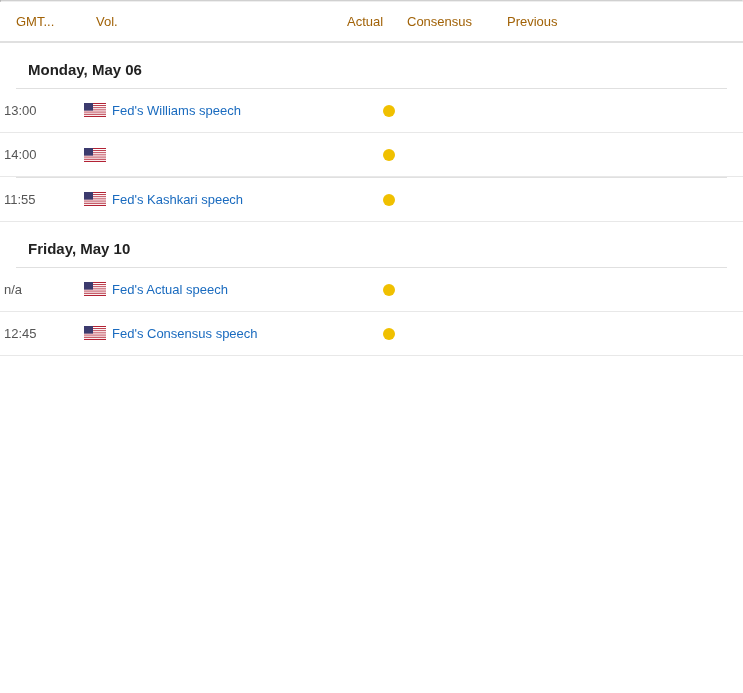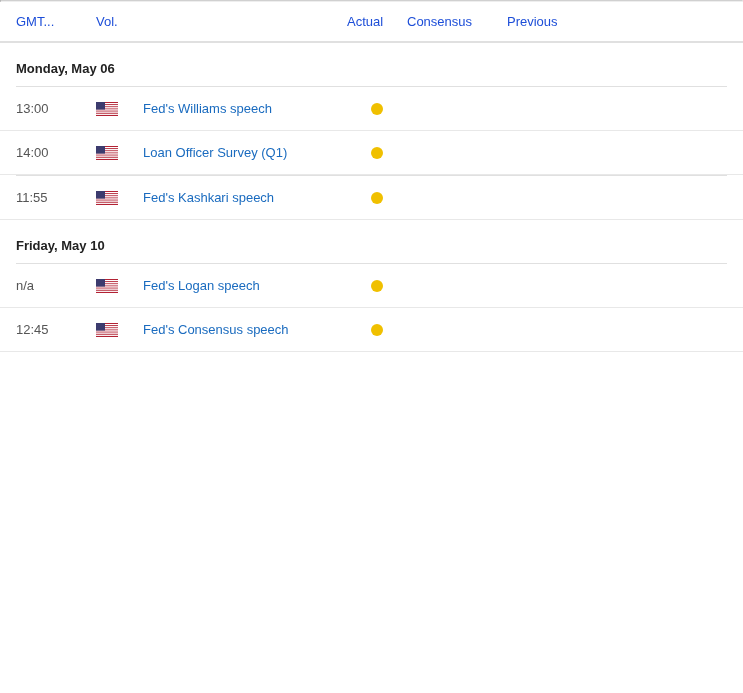--- a/index.html
+++ b/index.html
@@ -15,62 +15,62 @@
       width: 743px;
       min-height: 693px;
     }
 
     .table-header {
       display: grid;
       grid-template-columns: 80px 1fr 60px 100px 120px 100px;
       padding: 12px 16px;
       border-bottom: 2px solid #e0e0e0;
       font-size: 13px;
-      color: #1d4ed8;
+      color: #a16207;
       font-weight: 500;
     }
 
     .header-col {
       text-align: left;
     }
 
     .header-col.right {
     }
 
     .section-header {
-      padding: 18px 16px 10px 16px;
-      font-size: 13px;
+      padding: 18px 16px 10px 28px;
+      font-size: 15px;
       font-weight: 700;
       color: #222;
     }
 
     .section-divider {
       border: none;
       border-top: 1px solid #e0e0e0;
       margin: 0 16px;
     }
 
     .event-row {
       display: grid;
       grid-template-columns: 80px 1fr 60px 100px 120px 100px;
-      padding: 14px 16px;
+      padding: 14px 4px;
       border-bottom: 1px solid #e8e8e8;
       align-items: center;
     }
 
     .event-time {
       font-size: 13px;
       color: #555;
       font-weight: 500;
     }
 
     .event-name-cell {
       display: flex;
-      align-items: flex-end;
-      gap: 25px;
+      align-items: flex-start;
+      gap: 6px;
     }
 
     .flag-icon {
       width: 22px;
       height: 14px;
       flex-shrink: 0;
       display: inline-flex;
       align-items: center;
       justify-content: center;
     }
@@ -167,21 +167,20 @@
               <rect x="0" y="6.46" width="22" height="1.08" fill="#B22234"></rect>
               <rect x="0" y="7.54" width="22" height="1.08" fill="#FFFFFF"></rect>
               <rect x="0" y="8.62" width="22" height="1.08" fill="#B22234"></rect>
               <rect x="0" y="9.69" width="22" height="1.08" fill="#FFFFFF"></rect>
               <rect x="0" y="10.77" width="22" height="1.08" fill="#B22234"></rect>
               <rect x="0" y="11.85" width="22" height="1.08" fill="#FFFFFF"></rect>
               <rect x="0" y="12.92" width="22" height="1.08" fill="#B22234"></rect>
               <rect x="0" y="0" width="9" height="7.6" fill="#3C3B6E"></rect>
             </svg>
           </span>
-          <span class="event-name">Loan Officer Survey (Q1)</span>
         </div>
         <div style="display: flex; align-items: center;">
           <div class="vol-dot"></div>
         </div>
         <div class="actual-col"></div>
         <div class="consensus-col"></div>
         <div class="previous-col"></div>
       </div>
     </div>
     <div>
@@ -234,21 +233,21 @@
               <rect x="0" y="6.46" width="22" height="1.08" fill="#B22234"></rect>
               <rect x="0" y="7.54" width="22" height="1.08" fill="#FFFFFF"></rect>
               <rect x="0" y="8.62" width="22" height="1.08" fill="#B22234"></rect>
               <rect x="0" y="9.69" width="22" height="1.08" fill="#FFFFFF"></rect>
               <rect x="0" y="10.77" width="22" height="1.08" fill="#B22234"></rect>
               <rect x="0" y="11.85" width="22" height="1.08" fill="#FFFFFF"></rect>
               <rect x="0" y="12.92" width="22" height="1.08" fill="#B22234"></rect>
               <rect x="0" y="0" width="9" height="7.6" fill="#3C3B6E"></rect>
             </svg>
           </span>
-          <span class="event-name">Fed's Logan speech</span>
+          <span class="event-name">Fed's Actual speech</span>
         </div>
         <div style="display: flex; align-items: center;">
           <div class="vol-dot"></div>
         </div>
         <div class="actual-col"></div>
         <div class="consensus-col"></div>
         <div class="previous-col"></div>
       </div>
       <div class="event-row">
         <div class="event-time">12:45</div>

